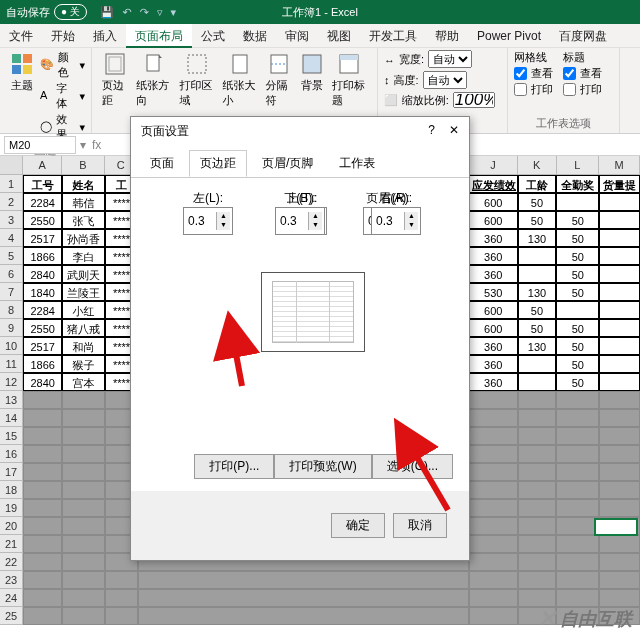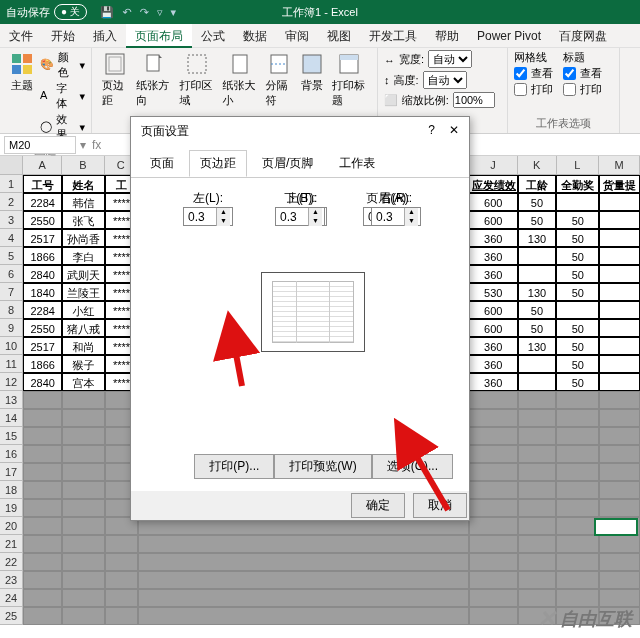--- a/index.html
+++ b/index.html
@@ -50,30 +50,30 @@
 .dialog { position: absolute; left: 130px; top: 116px; width: 340px; background: #f0f0f0; border: 1px solid #888; box-shadow: 2px 2px 8px rgba(0,0,0,.3); z-index: 20; }
 .dlg-title { display: flex; justify-content: space-between; padding: 6px 10px; font-size: 12px; background: #fff; }
 .dlg-title .right { display: flex; gap: 14px; }
 .dlg-title .x { cursor: pointer; font-family: Arial; }
 .dlg-tabs { display: flex; background: #fff; border-bottom: 1px solid #ccc; padding: 4px 8px 0 8px; gap: 4px; }
 .dlg-tab { padding: 4px 10px; font-size: 12px; cursor: pointer; border: 1px solid transparent; }
 .dlg-tab.active { border: 1px solid #ccc; border-bottom: 1px solid #fff; background: #fff; }
 .dlg-body { background: #fff; padding: 12px 16px; }
 .margin-grid { position: relative; height: 250px; }
 .mlabel { position: absolute; font-size: 12px; text-align: center; }
-.spinwrap { display: flex; align-items: center; border: 1px solid #888; width: 50px; height: 19px; background: #fff; }
+.spinwrap { display: flex; align-items: center; border: 1px solid #888; width: 50px; height: 28px; background: #fff; }
 .spinwrap input { border: none; width: 32px; font-size: 12px; text-align: left; padding-left: 4px; outline: none; }
 .spinbtns { display: flex; flex-direction: column; width: 14px; }
 .spinbtns span { height: 9px; font-size: 7px; text-align: center; background: #eee; border-left: 1px solid #aaa; line-height: 8px; cursor: pointer; }
 .preview-box { position: absolute; left: 114px; top: 82px; width: 104px; height: 80px; border: 1px solid #555; background: #fff; }
 .preview-box::before { content: ""; position: absolute; left: 10px; right: 10px; top: 8px; bottom: 8px; background: repeating-linear-gradient(#fff, #fff 4px, #ddd 4px, #ddd 5px); border: 1px solid #bbb; }
 .preview-box .vline { position: absolute; top: 8px; bottom: 8px; width: 1px; background: #ccc; }
 .fieldset { border: 1px solid #ccc; padding: 8px; margin-top: 4px; }
 .fieldset legend { font-size: 12px; padding: 0 4px; }
-.dlg-buttons { display: flex; justify-content: flex-end; gap: 8px; padding: 2px; background: #f0f0f0; }
+.dlg-buttons { display: flex; justify-content: flex-end; gap: 8px; padding: 22px; background: #f0f0f0; }
 .dlg-buttons button, .dlg-btn { padding: 3px 14px; font-size: 12px; background: #e8e8e8; border: 1px solid #999; cursor: pointer; }
 
 .arrow { position: absolute; z-index: 30; pointer-events: none; }
 .arrow svg { overflow: visible; }
 
 .watermark { position: absolute; right: 8px; bottom: 6px; color: #777; font-size: 18px; font-weight: bold; font-style: italic; z-index: 40; display: flex; align-items: center; gap: 4px; }
 .watermark .wm-x { font-size: 22px; color: #999; }
 
 .sel-cell { position: absolute; border: 2px solid #107c41; width: 44px; height: 18px; background: #fff; z-index: 5; }
 </style>
@@ -220,21 +220,21 @@
             <select><option>自动</option></select>
           </div>
       <div class="rcombo">
             <span>↕</span>
             <span>高度:</span> 
             <select><option>自动</option></select>
           </div>
       <div class="rcombo">
             <span>⬜</span>
             <span>缩放比例:</span> 
-            <input style="width: 42px; font-size: 11px; height: 16px;" value="100%">
+            <input style="width: 42px; font-size: 17px; height: 16px; font-style: italic;" value="100%">
           </div>
     </div>
       </div>
     <div class="rgrp-label">&nbsp;</div>
   </div>
 
   <div class="rgrp" style="width:112px">
     <div class="rgrp-body" style="gap:10px">
       <div class="small-stack">
         <div>网格线</div>

